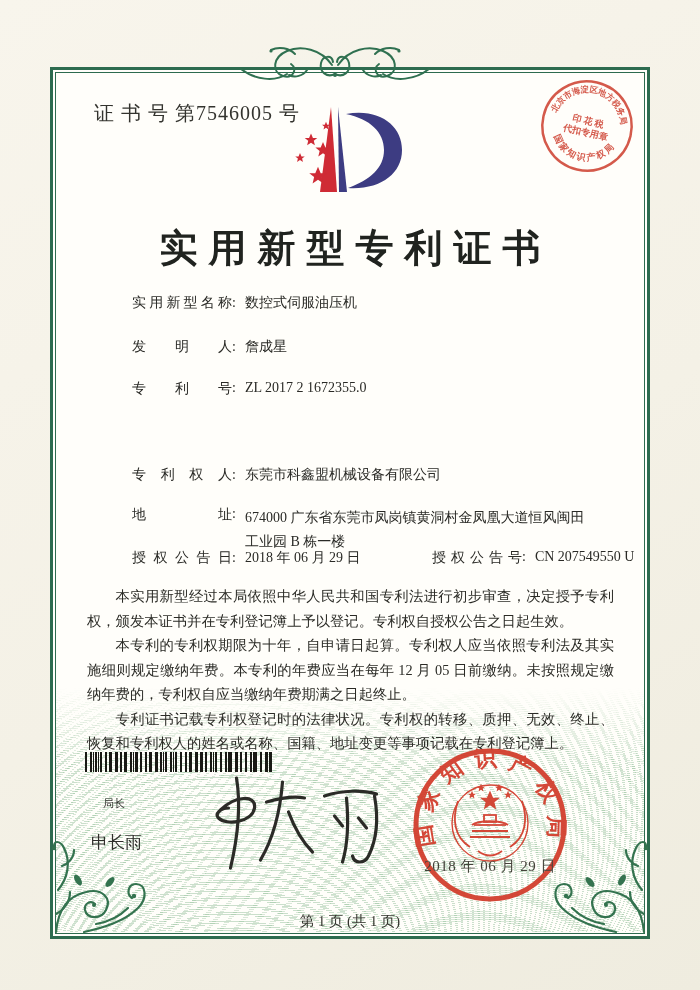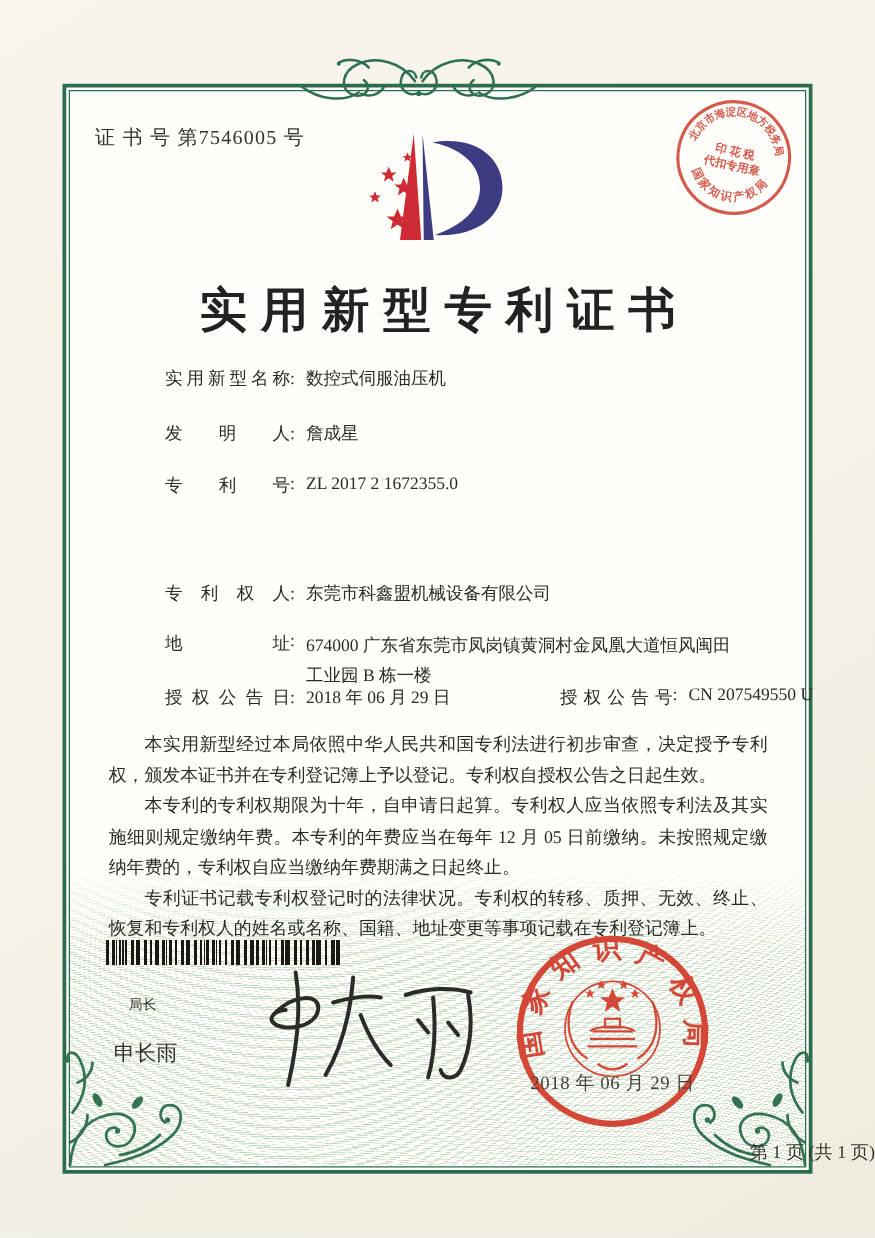--- a/index.html
+++ b/index.html
@@ -10,46 +10,46 @@
   }
   .frame{position:absolute;left:50px;top:67px;width:594px;height:866px;
     background:#fffefa;border:3px solid #2d6b4f;}
   .frame-inner{position:absolute;inset:2px;border:1px solid #2d6b4f;pointer-events:none;}
   .waves{position:absolute;left:56px;top:688px;width:588px;height:244px;z-index:0;
     background:
       repeating-radial-gradient(140% 120% at 30% 165%, rgba(118,174,128,.38) 0 1px, rgba(255,255,255,0) 1px 5px),
       repeating-radial-gradient(150% 125% at 72% -65%, rgba(118,174,128,.28) 0 1px, rgba(255,255,255,0) 1px 6px);
     -webkit-mask-image:linear-gradient(to bottom, transparent 0, #000 80px);
             mask-image:linear-gradient(to bottom, transparent 0, #000 80px);}
-  .cert-no{position:absolute;left:76px;top:100px;font-size:16px;letter-spacing:1px;color:#33332e;z-index:2;}
+  .cert-no{position:absolute;left:94px;top:100px;font-size:20px;letter-spacing:1px;color:#33332e;z-index:2;}
   .logo{position:absolute;left:278px;top:106px;width:132px;height:92px;z-index:2;}
   .title{position:absolute;left:0;right:0;top:207px;text-align:center;font-size:38px;font-weight:bold;
     letter-spacing:11px;text-indent:11px;color:#20231f;z-index:2;margin-top:16px;}
   .field{position:absolute;left:88px;font-size:14px;z-index:2;white-space:nowrap;margin-left:44px;}
   .field .lbl{display:inline-block;width:100px;text-align:justify;text-align-last:justify;vertical-align:top;}
   .field .val{margin-left:9px;}
   .field .valblock{display:inline-block;vertical-align:top;margin-left:9px;white-space:normal;width:420px;line-height:24px;}
-  .pair2{position:absolute;left:316px;top:0;font-family:Liberation Serif, serif;}
+  .pair2{position:absolute;left:300px;top:0;font-family:Liberation Serif, serif;}
   .pair2 .lbl{width:90px;}
   .paras{position:absolute;left:87px;top:584px;width:527px;font-size:14.3px;line-height:24.5px;
     text-align:justify;color:#2b2b26;z-index:2;}
   .paras p{margin:0;text-indent:2em;}
   .barcode{position:absolute;left:85px;top:752px;width:190px;height:20px;z-index:2;
     background:
       repeating-linear-gradient(90deg,#191914 0 2px,transparent 2px 5px),
       repeating-linear-gradient(90deg,#191914 0 1px,transparent 1px 8px),
       repeating-linear-gradient(90deg,#191914 0 1px,transparent 1px 13px);}
   .sig-title{position:absolute;left:91px;top:796px;font-size:11px;font-family:"Liberation Sans","DejaVu Sans",sans-serif;color:#2e2e2a;z-index:2;margin-left:12px;}
   .sig-name{position:absolute;left:91px;top:831px;font-size:17px;font-family:"Liberation Sans","DejaVu Sans",sans-serif;color:#2e2e2a;z-index:2;}
   .signature{position:absolute;left:188px;top:772px;width:205px;height:100px;z-index:2;}
   .seal{position:absolute;left:408px;top:743px;width:164px;height:164px;z-index:2;opacity:.93;}
   .seal-date{position:absolute;left:412px;top:857px;width:156px;text-align:center;font-size:15px;
     letter-spacing:.5px;color:#44423a;z-index:3;}
   .stamp{position:absolute;left:539px;top:78px;width:96px;height:96px;transform:rotate(13deg);opacity:.88;z-index:2;}
-  .footer{position:absolute;left:0;right:0;top:912px;text-align:right;font-size:14.5px;color:#34342e;z-index:2;}
+  .footer{position:absolute;left:0;right:0;top:912px;text-align:center;font-size:14.5px;color:#34342e;z-index:2;}
   .ornament-top{position:absolute;left:237px;top:42px;width:196px;height:44px;z-index:2;}
   .corner{position:absolute;width:108px;height:118px;z-index:1;}
   .corner.bl{left:50px;top:818px;}
   .corner.br{left:542px;top:818px;transform:scaleX(-1);}
   .seal-text{font-family:"Liberation Serif","DejaVu Serif",serif;font-weight:bold;}
 </style>
 </head>
 <body>
 
 <div class="page">

